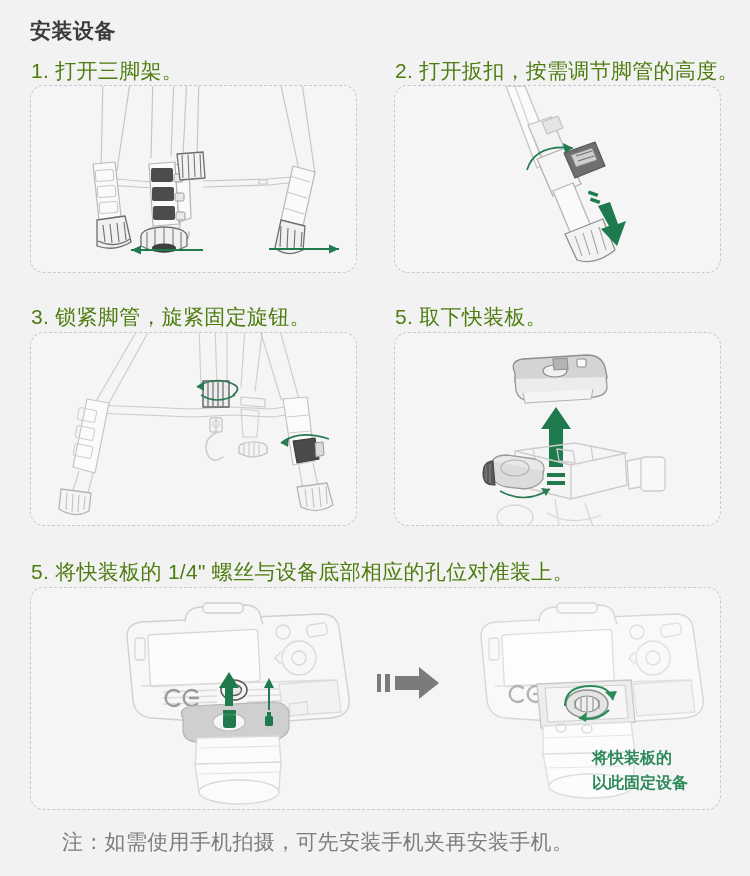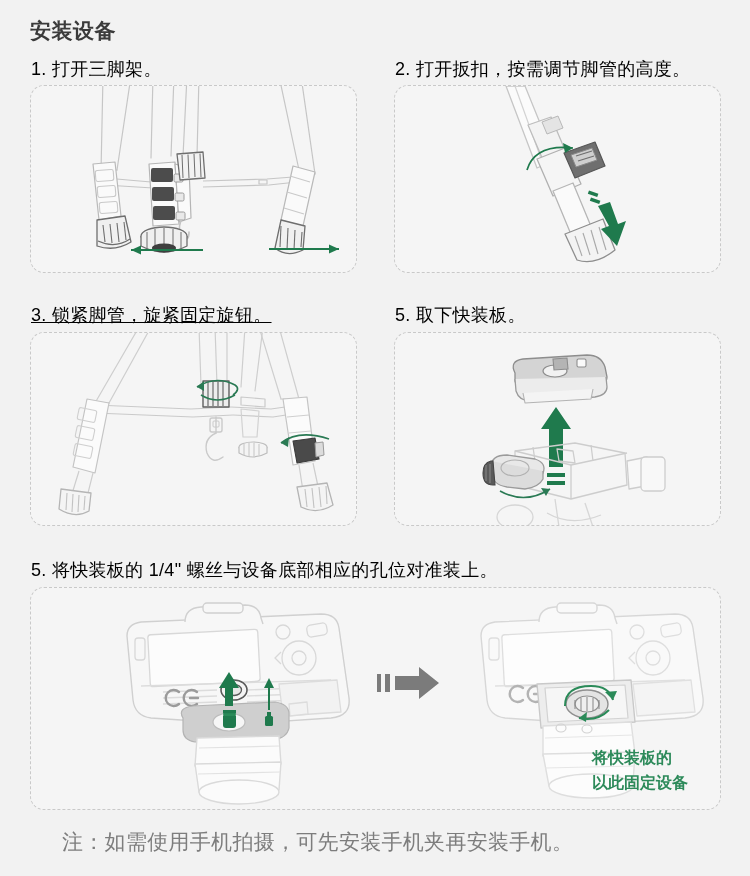--- a/index.html
+++ b/index.html
@@ -26,39 +26,39 @@
     position: absolute;
     left: 30px;
     top: 17px;
     font-size: 21px;
     font-weight: bold;
     color: #3b3b3b;
     letter-spacing: .5px;
   }
   .step-label {
     position: absolute;
-    font-size: 18px;
-    color: #000000;
+    font-size: 21px;
+    color: #4d7c0f;
     white-space: nowrap;
     letter-spacing: .3px;
   }
   .panel {
     position: absolute;
     background: #f5f5f5;
     border: 1px dashed #c9c9c9;
     border-radius: 14px;
     box-sizing: border-box;
     overflow: hidden;
   }
   .panel svg { display: block; }
 
   
   #lbl1 { left: 31px; top: 57px; }
   #lbl2 { left: 395px; top: 57px; }
-  #lbl3 { left: 31px; top: 303px; text-decoration: underline; }
+  #lbl3 { left: 31px; top: 303px; }
   #lbl4 { left: 395px; top: 303px; }
   #lbl5 { left: 31px; top: 558px; }
 
   
   #panel1 { left: 30px;  top: 85px;  width: 327px; height: 188px; }
   #panel2 { left: 394px; top: 85px;  width: 327px; height: 188px; }
   #panel3 { left: 30px;  top: 332px; width: 327px; height: 194px; }
   #panel4 { left: 394px; top: 332px; width: 327px; height: 194px; }
   #panel5 { left: 30px;  top: 587px; width: 691px; height: 223px; }
 

